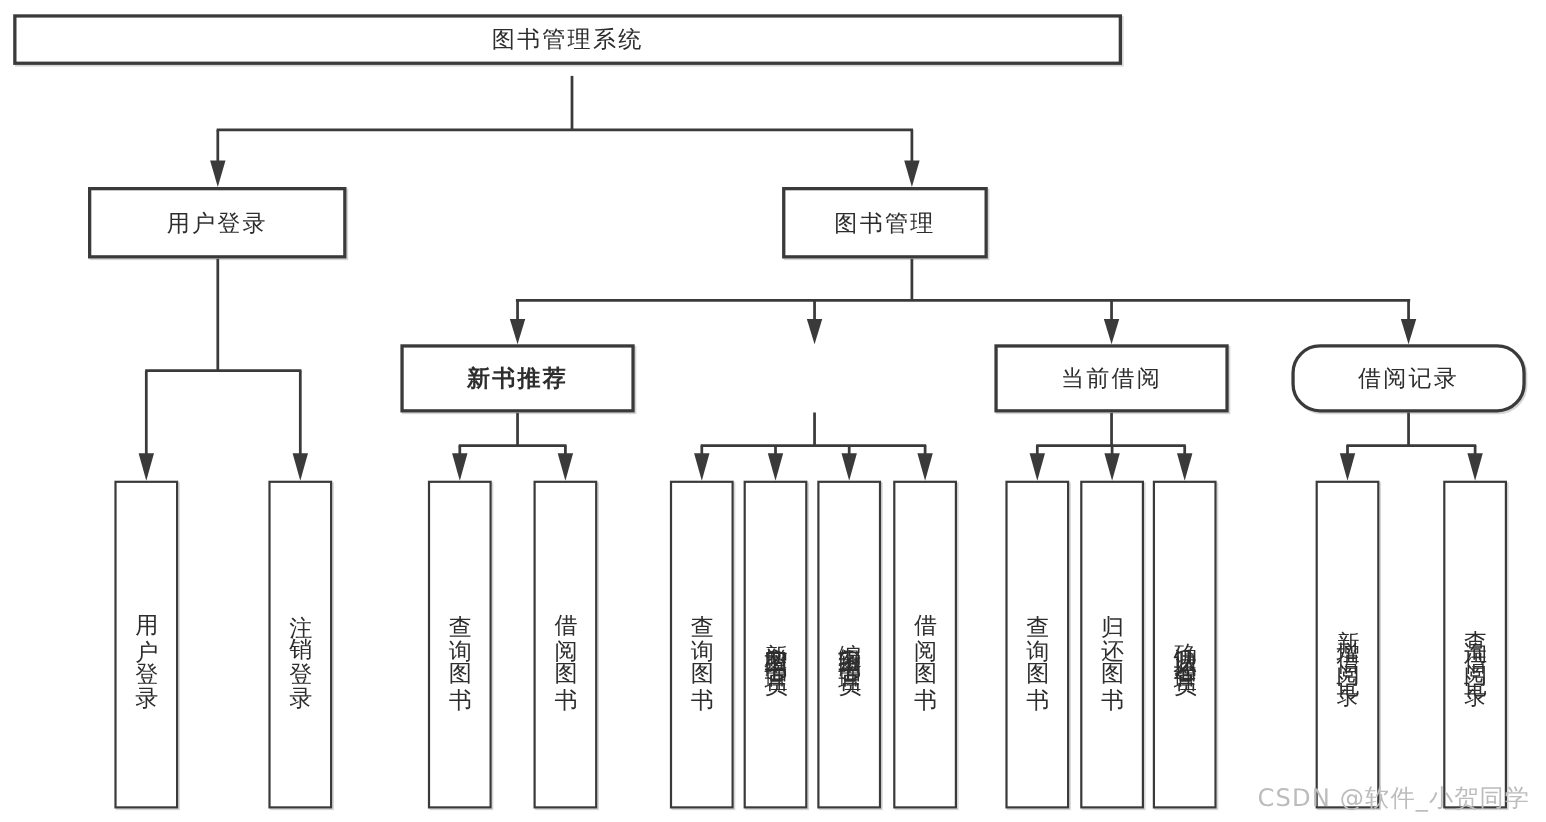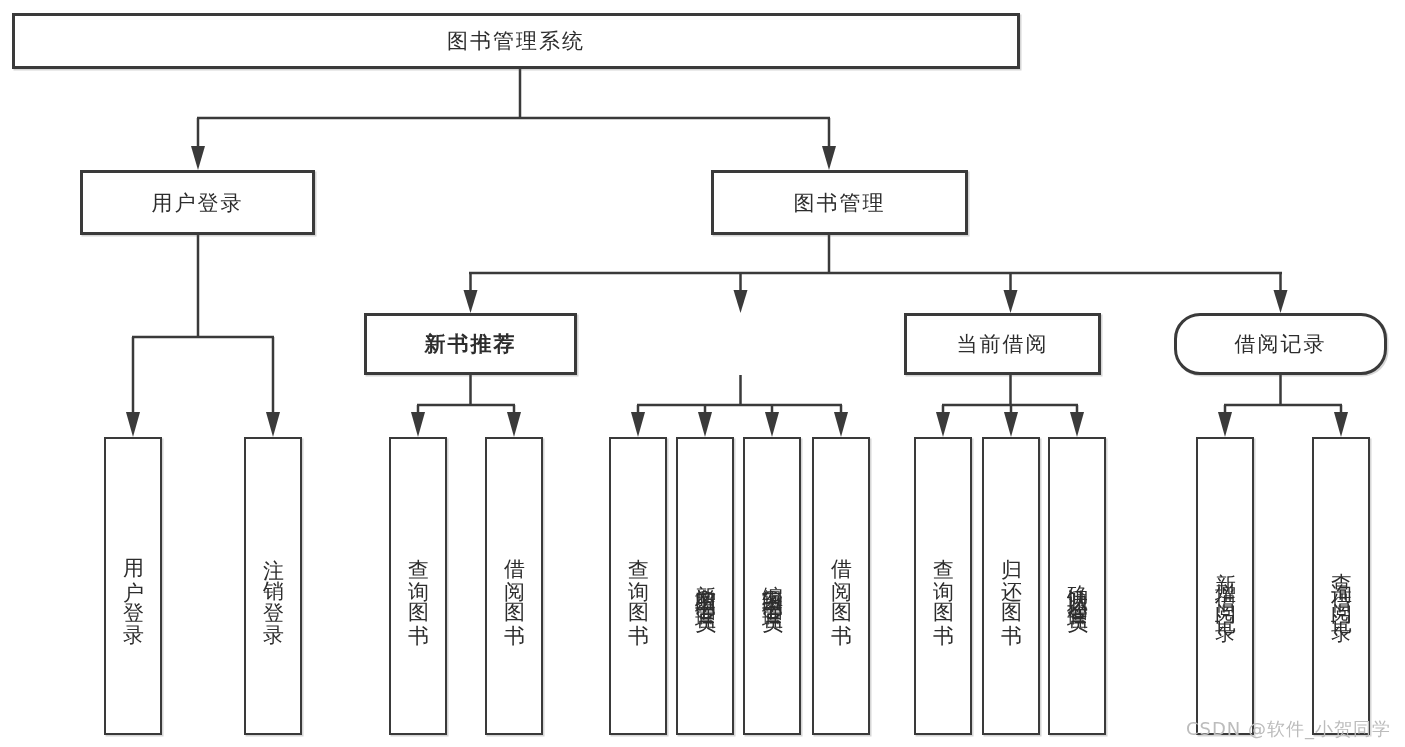--- a/index.html
+++ b/index.html
@@ -51,21 +51,21 @@
     line-height: 1;
     white-space: nowrap;
   }
   .vbox.s4 span { letter-spacing: 22px; }
   .vbox.s6 span { letter-spacing: 10px; }
   .vbox.s9 span { letter-spacing: 4px; }
   .watermark {
     position: absolute;
     right: 14px;
     bottom: 6px;
-    font-size: 18px;
+    font-size: 22px;
     color: #bcbcbc;
     letter-spacing: 1px;
     white-space: nowrap;
     z-index: 5;
   }
 </style>
 </head>
 <body>
 
 <div class="canvas">
@@ -139,35 +139,35 @@
     <g>
       <path d="M1280.5,375 L1280.5,405"></path>
       <path d="M1224,405 L1342,405"></path>
       <path d="M1225,405 L1225,414"></path>
       <polygon points="1225,437 1218,412 1232,412" fill="#3a3a3a" stroke="none"></polygon>
       <path d="M1341,405 L1341,414"></path>
       <polygon points="1341,437 1334,412 1348,412" fill="#3a3a3a" stroke="none"></polygon>
     </g>
   </svg>
 
-  <div class="node hbox root" style="left:12px; top:13px; width:1008px; height:56px;">
+  <div class="node hbox root" style="left:12px; top:13px; width:1008px; height:46px;">
     <span>图书管理系统</span>
   </div>
 
   <div class="node hbox" style="left:80px; top:170px; width:235px; height:65px;">
     <span>用户登录</span>
   </div>
-  <div class="node hbox" style="left:711px; top:170px; width:257px; height:65px;">
+  <div class="node hbox" style="left:711px; top:170px; width:187px; height:65px;">
     <span>图书管理</span>
   </div>
 
   <div class="node hbox" style="left:364px; top:313px; width:213px; height:62px;font-weight:bold;">
     <span>新书推荐</span>
   </div>
-  <div class="node hbox" style="left:904px; top:313px; width:197px; height:62px;">
+  <div class="node hbox" style="left:904px; top:313px; width:213px; height:62px;">
     <span>当前借阅</span>
   </div>
   <div class="node hbox" style="left:1174px; top:313px; width:213px; height:62px;border-radius:26px;">
     <span>借阅记录</span>
   </div>
 
   <div class="node vbox s4" style="left:104px;">
     <span>用户登录</span>
   </div>
   <div class="node vbox s4" style="left:244px;">

